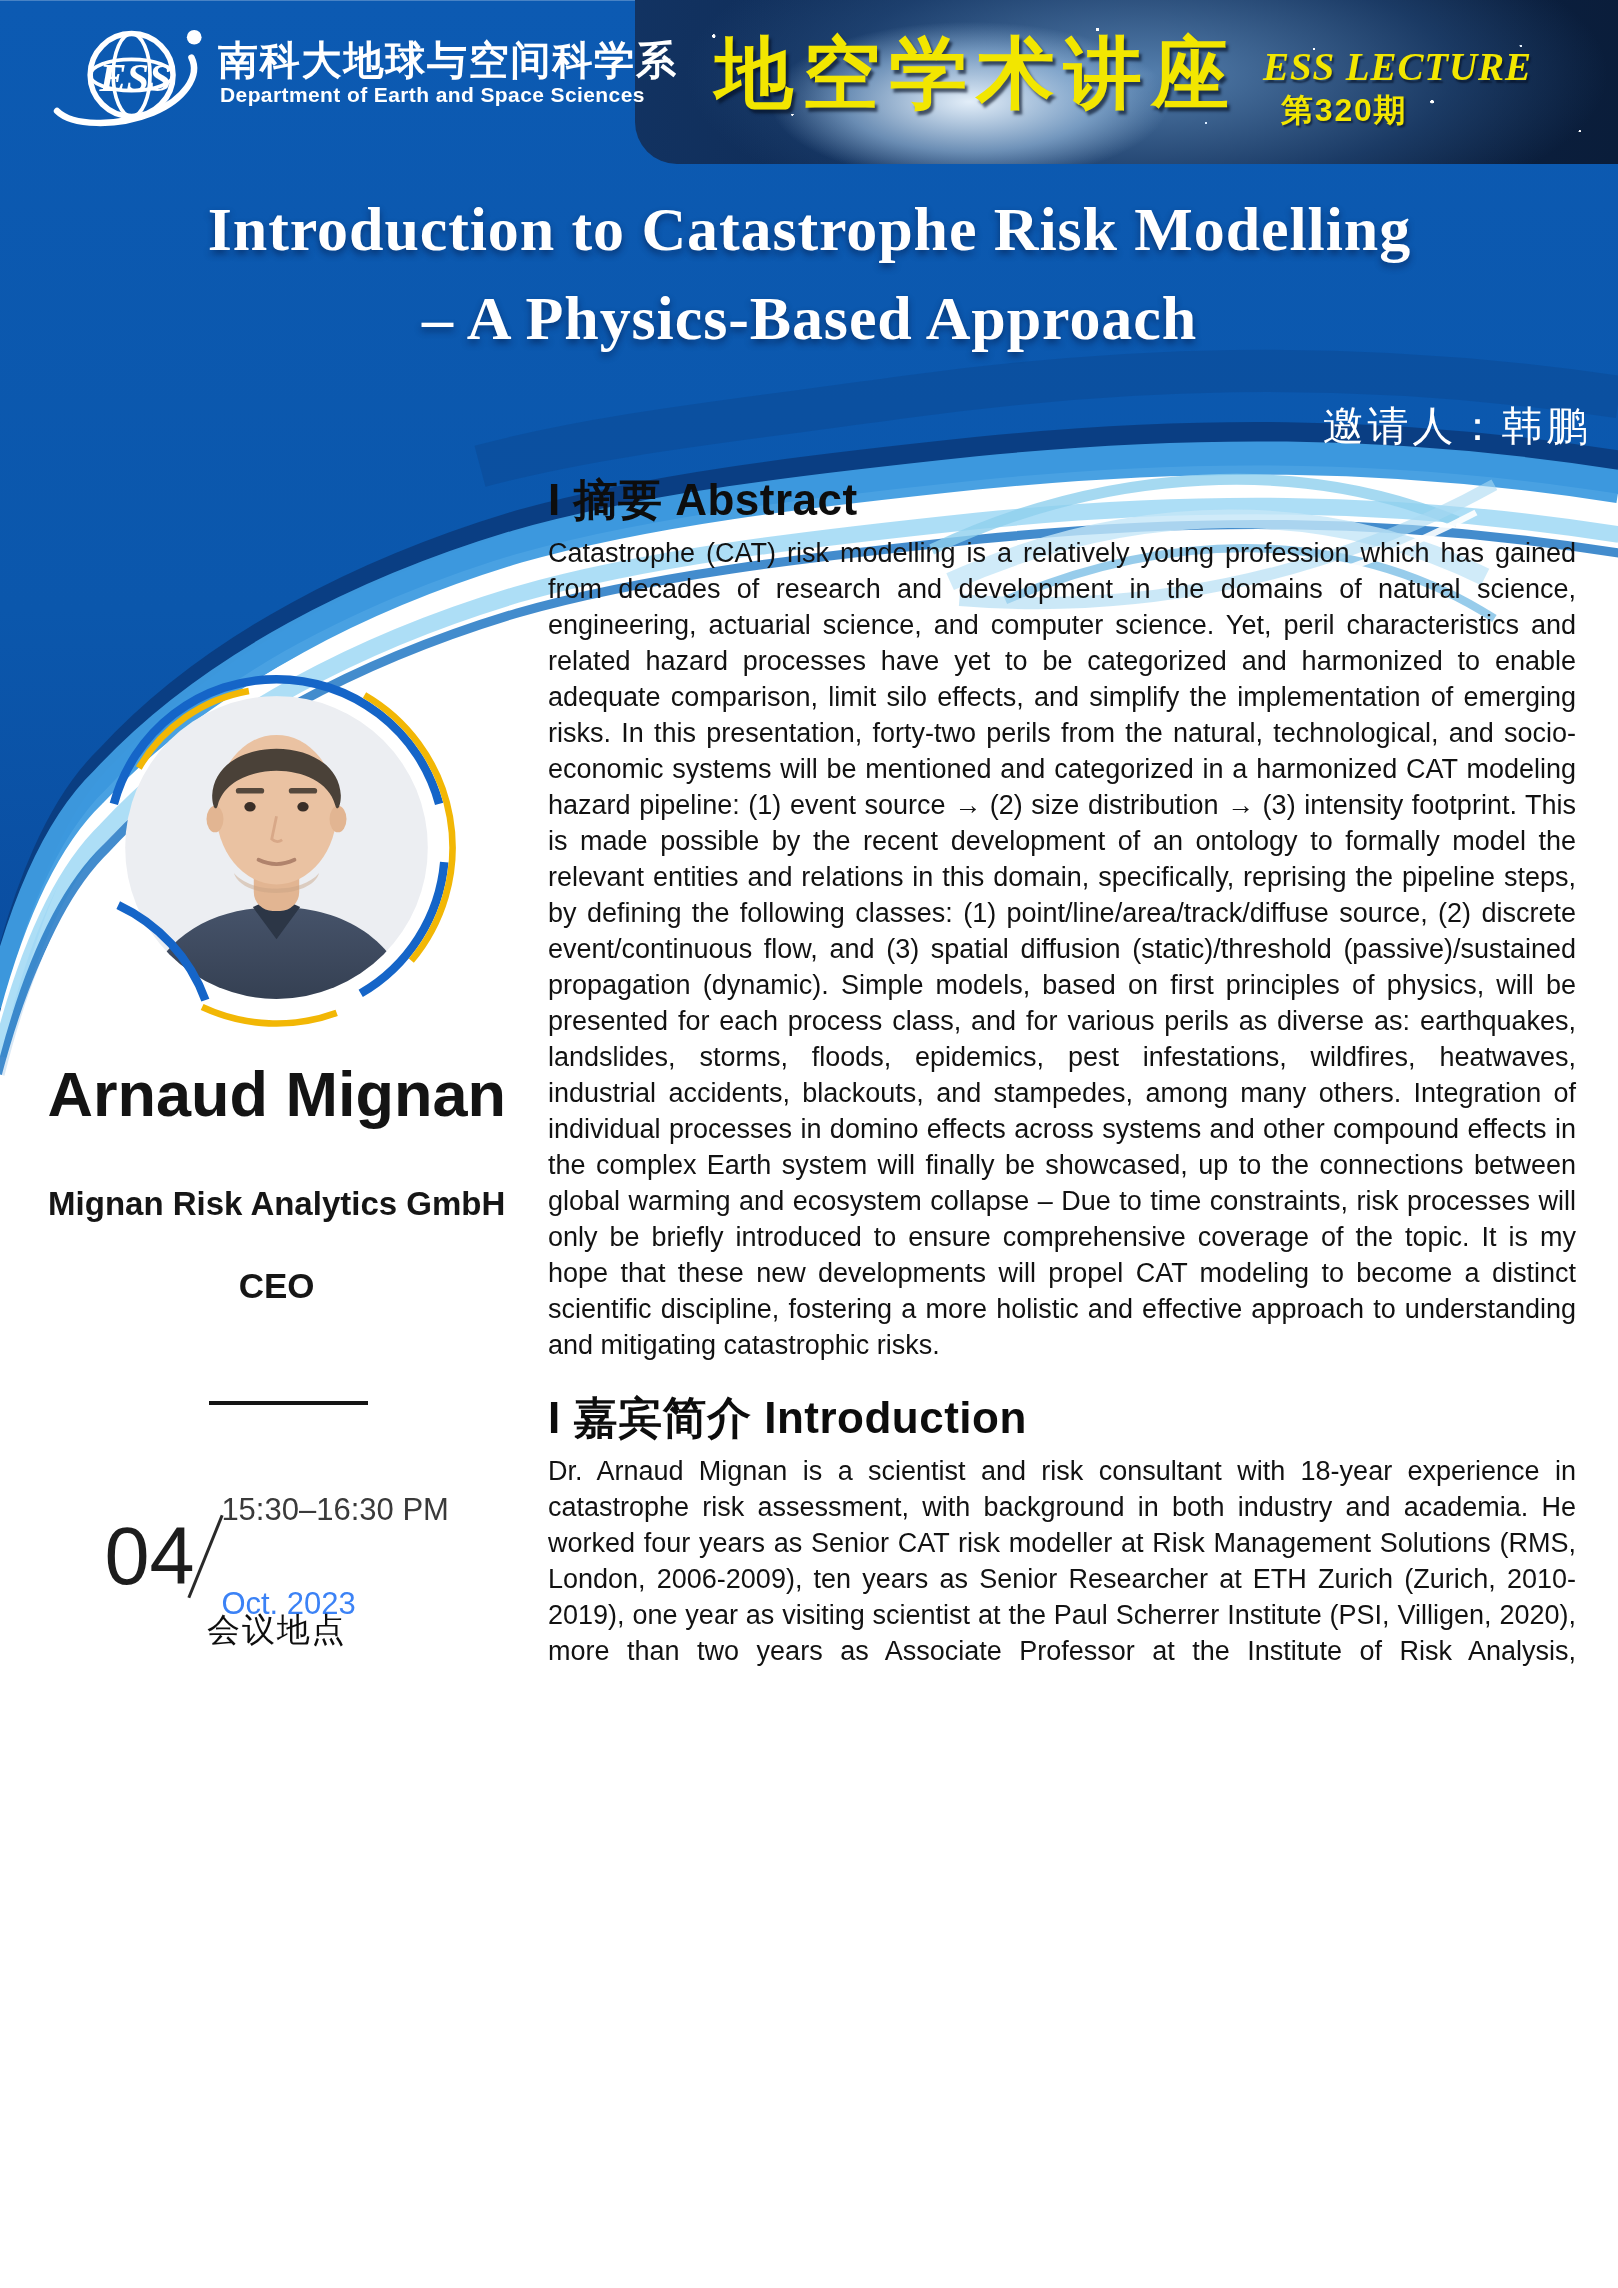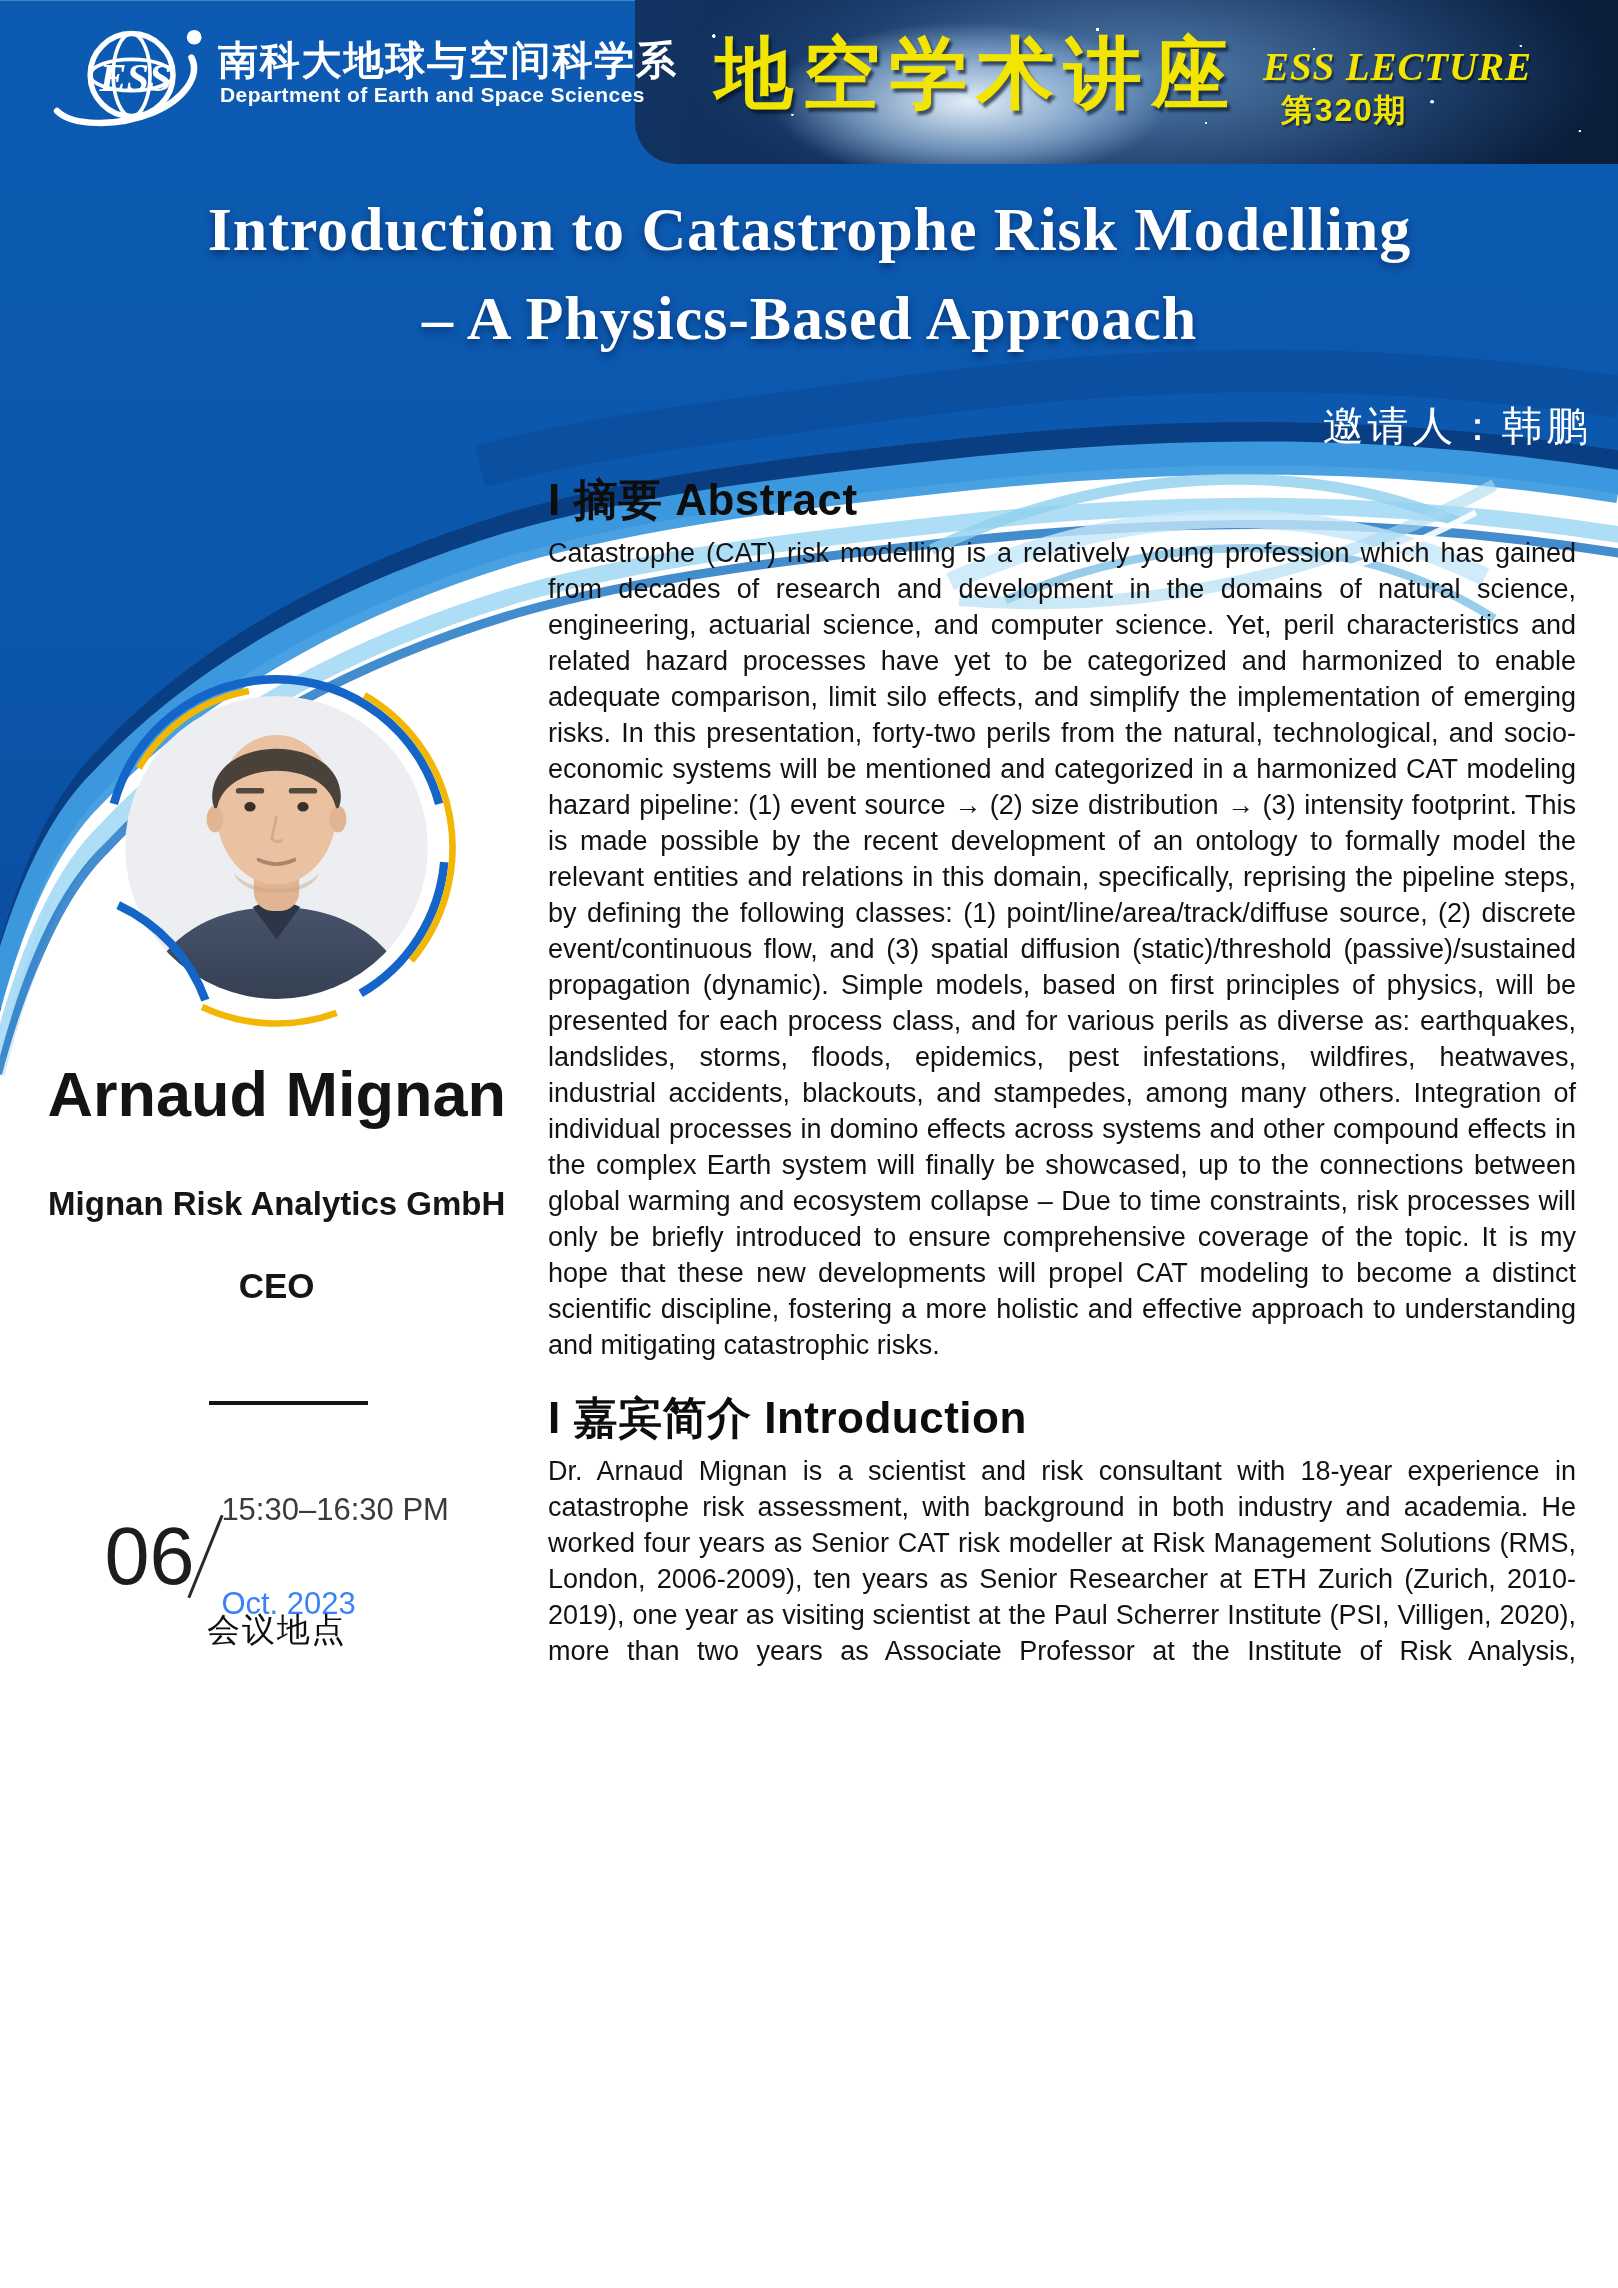--- a/index.html
+++ b/index.html
@@ -166,21 +166,21 @@
       <path d="M258.6,369.8 A186,186 0 0 1 116.4,363.6" stroke="#f2b705" stroke-width="7"></path>
     </g>
   </svg>
 
   <div id="speaker-name" class="abs">Arnaud Mignan</div>
   <div id="speaker-aff" class="abs">Mignan Risk Analytics GmbH</div>
   <div id="speaker-pos" class="abs">CEO</div>
   <div id="divider" class="abs"></div>
 
   <div id="schedule" class="abs">
-    <div id="sched-day">06</div>
+    <div id="sched-day">04</div>
     <div id="sched-slash"></div>
     <div id="sched-col">
       <div id="sched-time">15:30–16:30 PM</div>
       <div id="sched-date">Oct. 2023</div>
     </div>
   </div>
 
   <div id="venue-label" class="abs">会议地点</div>
   <div id="venue-room" class="abs">理学楼E3152会议室</div>
   <div id="lang-value" class="abs">英文 English</div>

